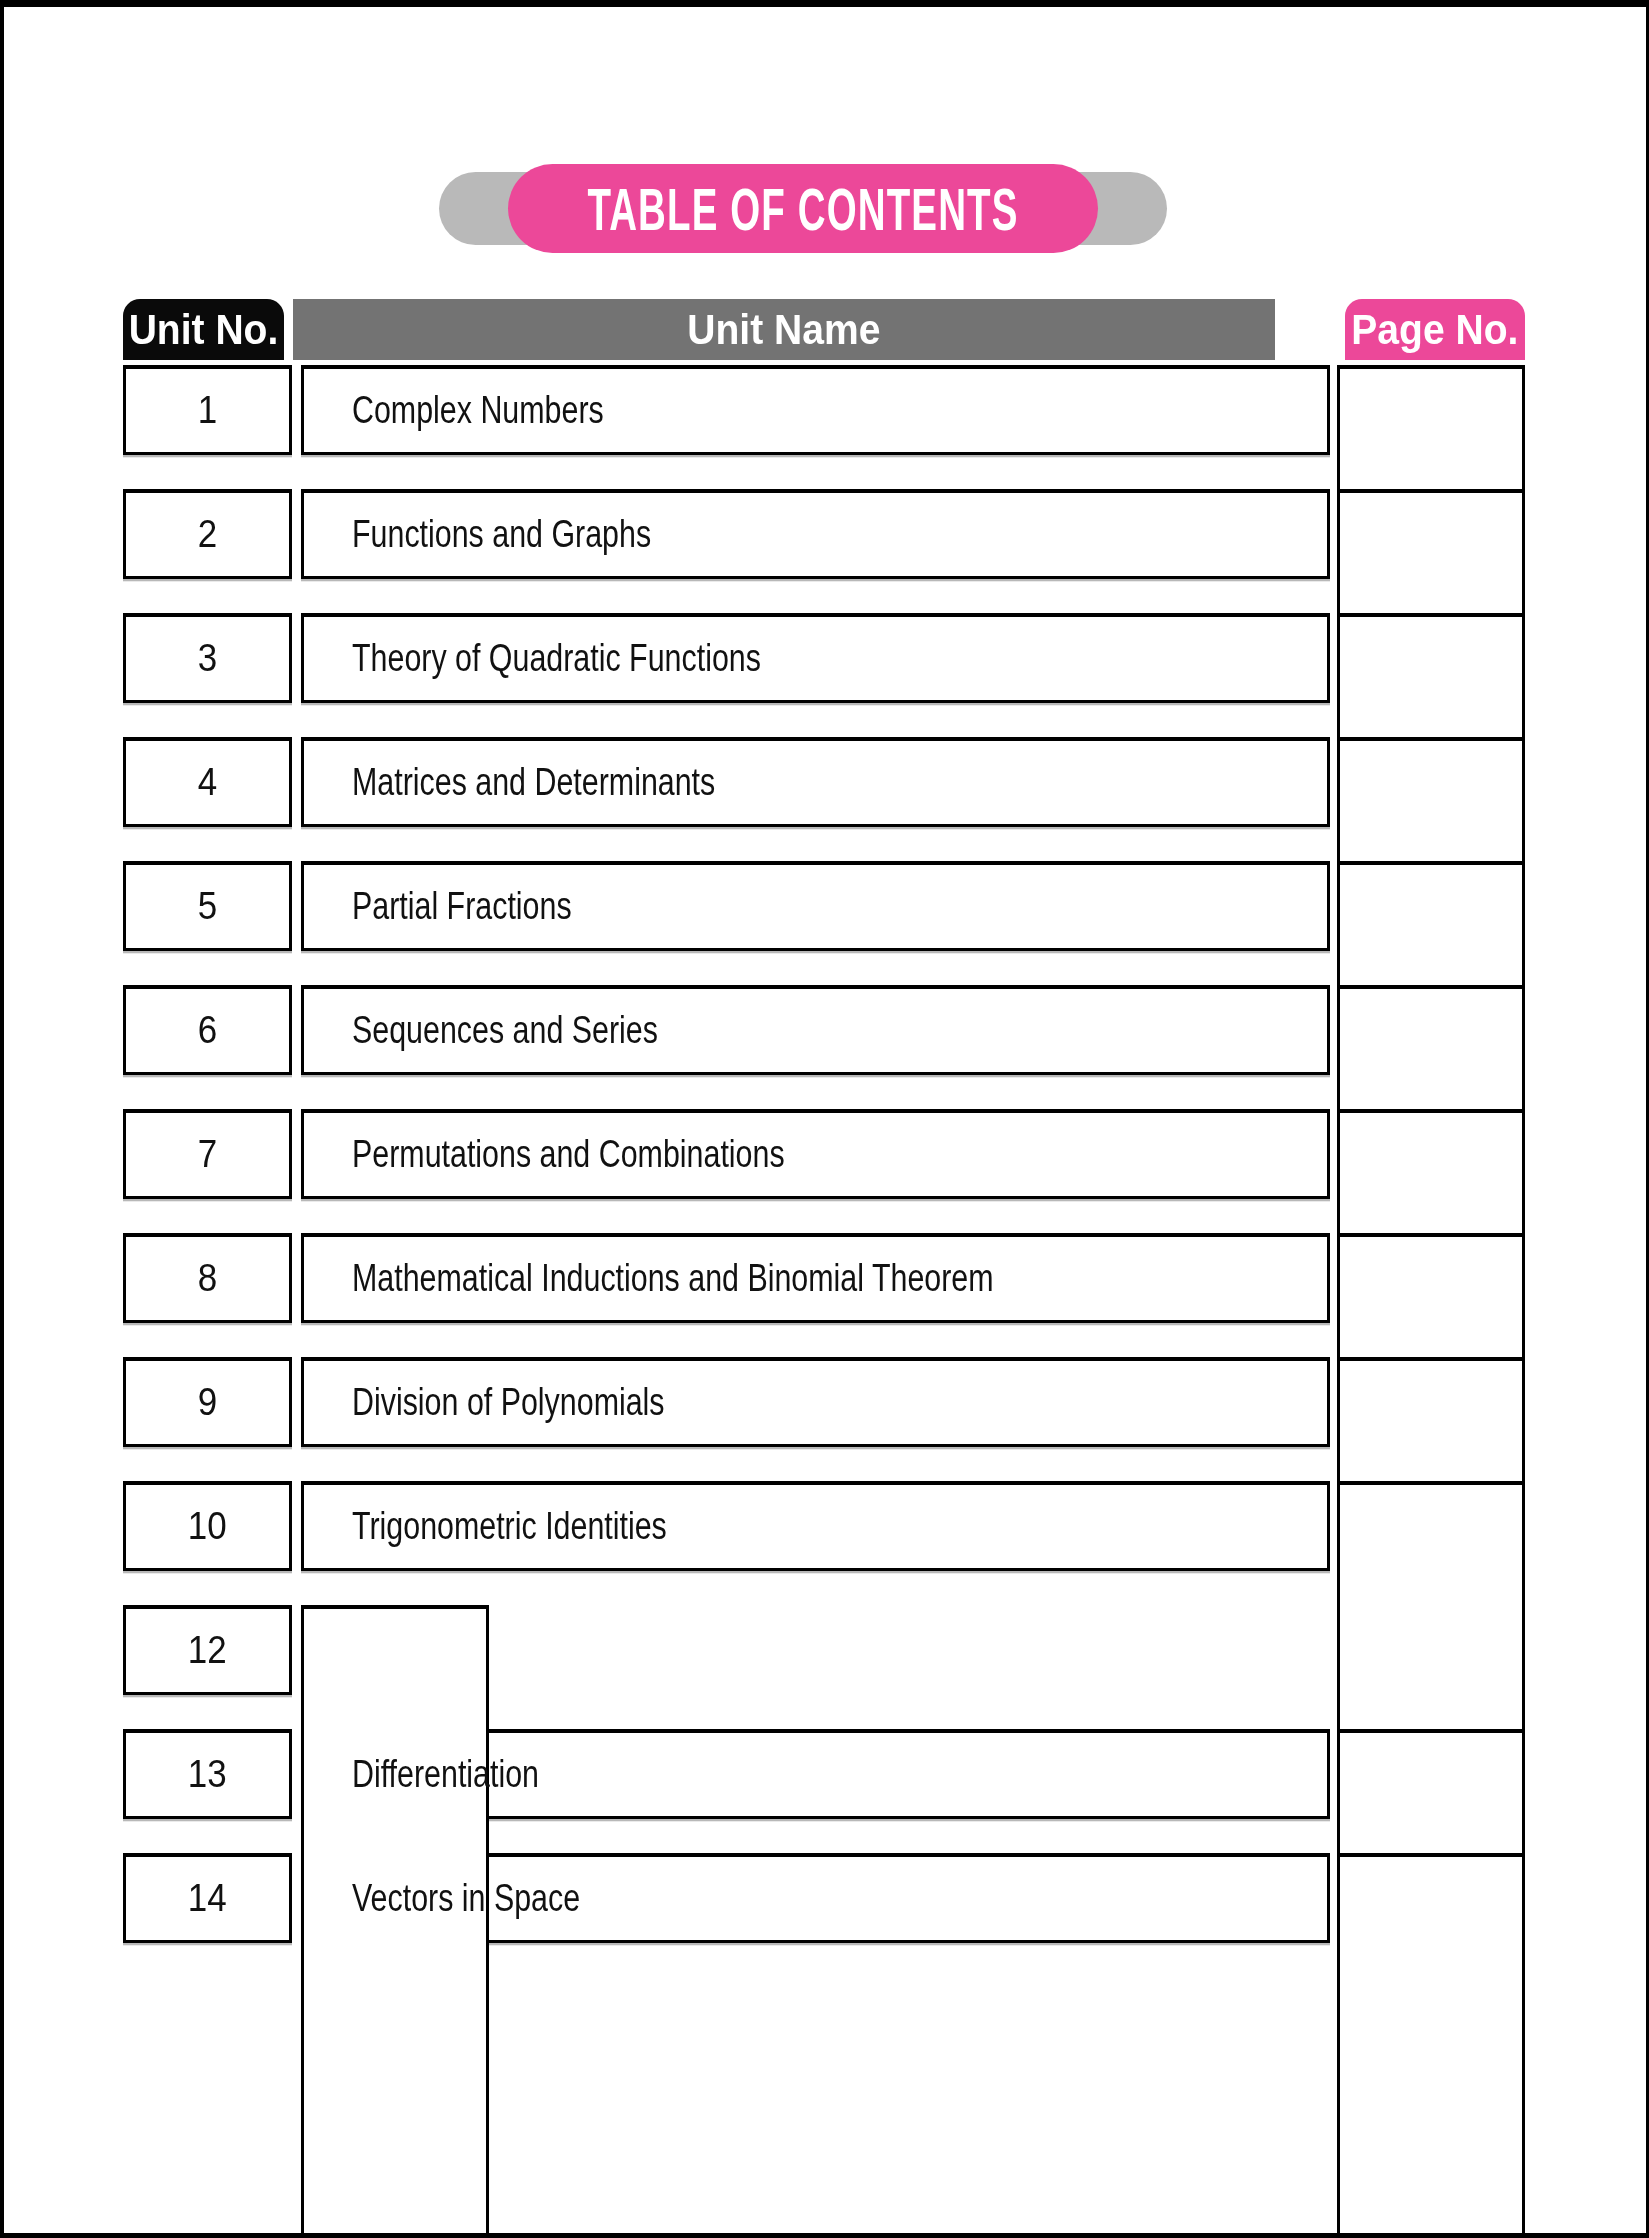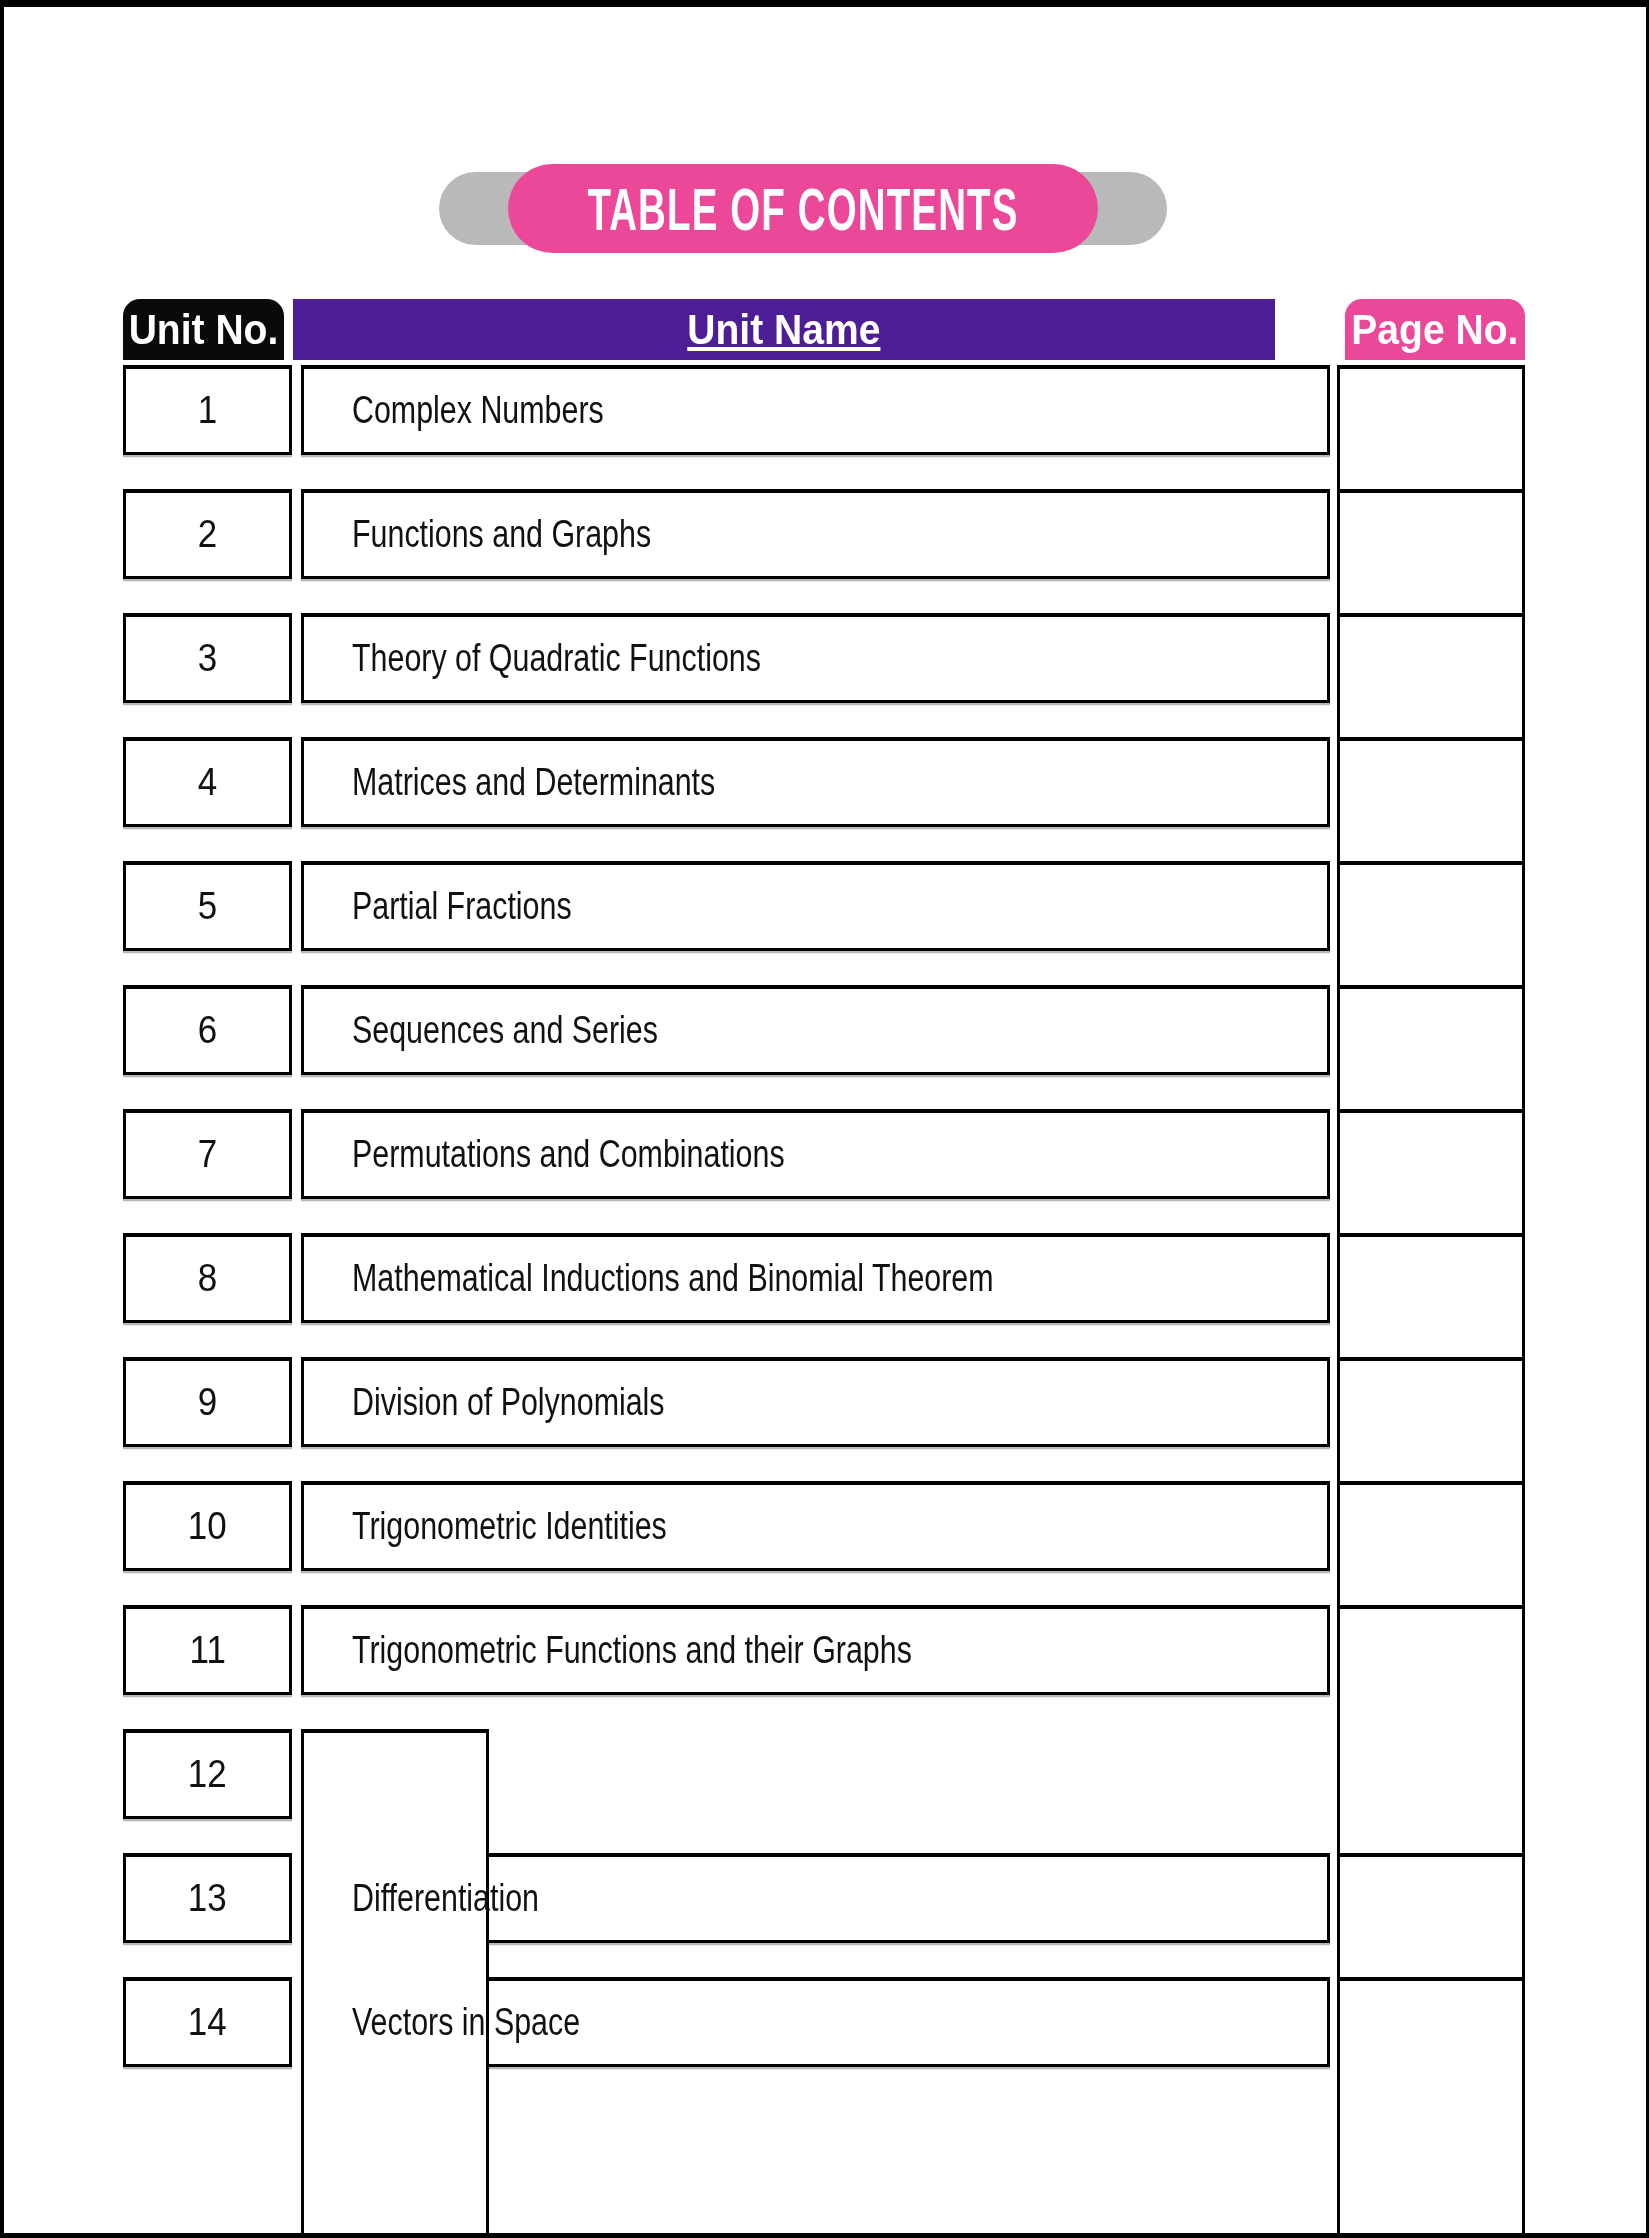--- a/index.html
+++ b/index.html
@@ -78,22 +78,21 @@
   }
   .h-unit {
     width: 169px;
     margin-right: 8.6px;
     background: #0a0a0a;
     border-radius: 17px 17px 0 0;
   }
   .h-name {
     width: 1029px;
     margin-right: 26px;
-    background: #4c1d95;
-    text-decoration: underline;
+    background: #737373;
   }
   .h-page {
     width: 188px;
     background: #ec4899;
     border-radius: 17px 17px 0 0;
     margin-left: 44px;
   }
   .hcell span {
     font-weight: 700;
     font-size: 42px;
@@ -284,29 +283,20 @@
     <div class="row">
       <div class="cell unit">
           <span class="num">10</span>
         </div>
       <div class="cell name">
           <span class="nm">Trigonometric Identities</span>
         </div>
       <div class="cell page"></div>
     </div>
 
-    <div class="row">
-      <div class="cell unit">
-          <span class="num">11</span>
-        </div>
-      <div class="cell name">
-          <span class="nm">Trigonometric Functions and their Graphs</span>
-        </div>
-      <div class="cell page"></div>
-    </div>
 
     <div class="row">
       <div class="cell unit">
           <span class="num">12</span>
         </div>
       <div class="cell page"></div>
     </div>
 
     <div class="row">
       <div class="cell unit">

